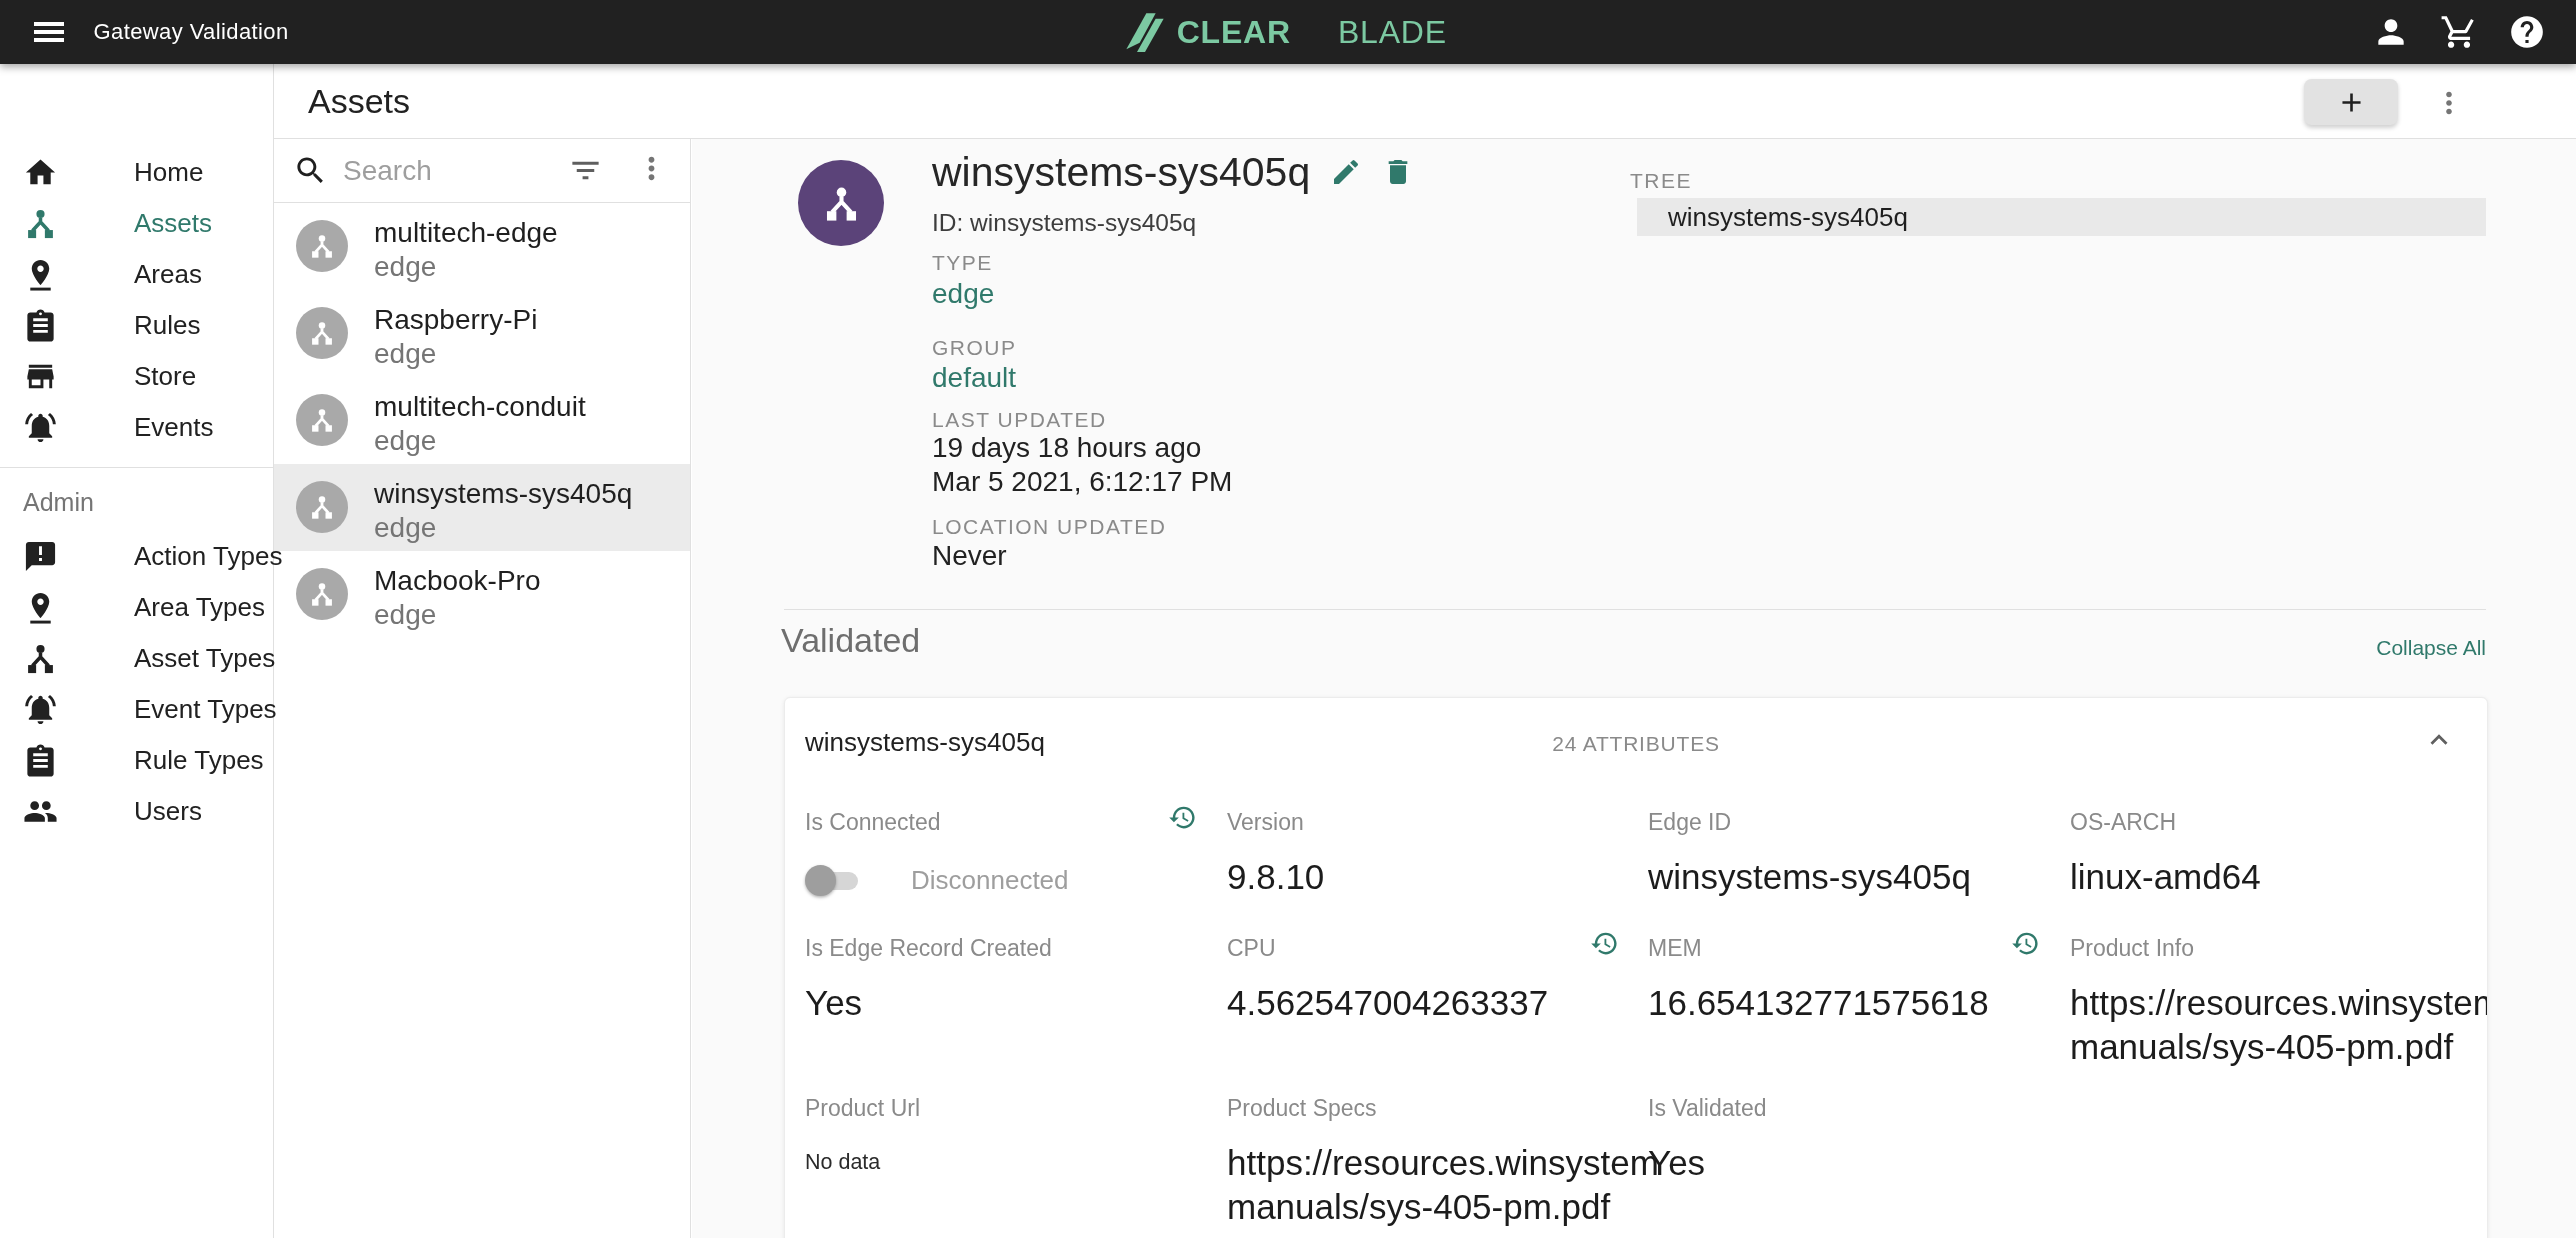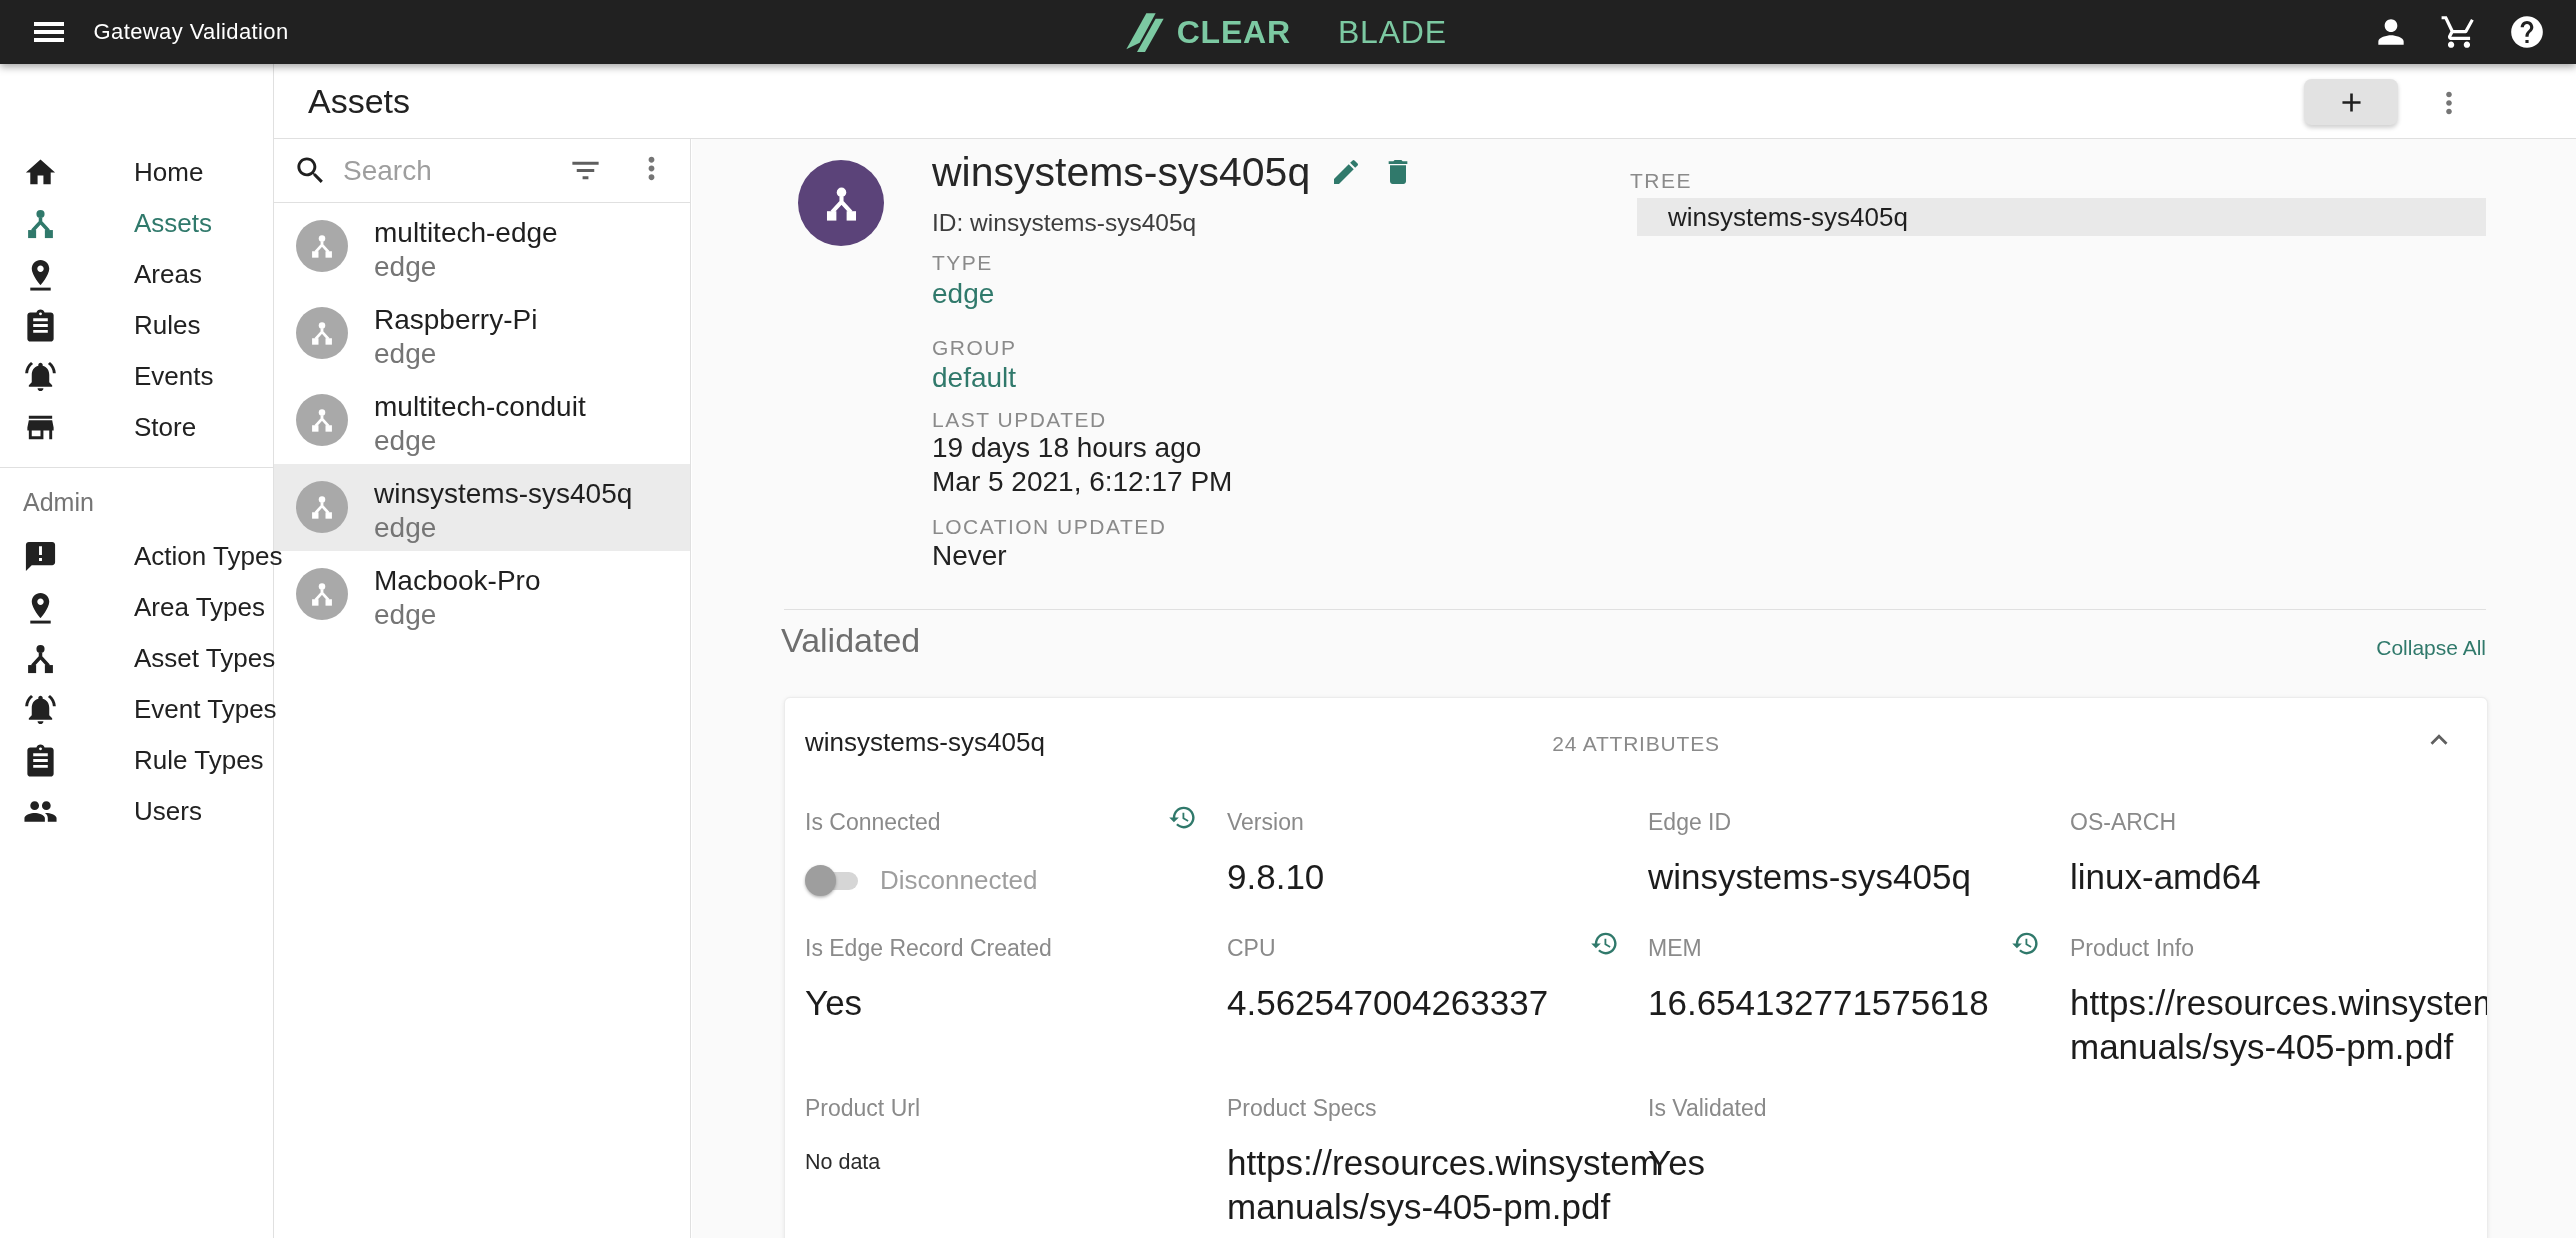--- a/index.html
+++ b/index.html
@@ -84,21 +84,21 @@
   .card-count{position:absolute;left:0;right:0;top:34px;text-align:center;font-size:21px;color:#8a8a8a;letter-spacing:0.8px;}
   .card-chevron{position:absolute;right:31px;top:24.5px;cursor:pointer;}
 
   .cell{position:absolute;width:399px;}
   .r1{top:110px;} .r2{top:236px;} .r3{top:396px;}
   .c1{left:20px;} .c2{left:442px;} .c3{left:863px;} .c4{left:1285px;width:460px;}
   .cell .clabel{position:relative;font-size:23px;color:#8a8a8a;line-height:29px;}
   .cell .cvalue{margin-top:18.4px;font-size:35px;line-height:44px;color:#1c1c1c;white-space:pre-line;}
   .cell .cvalue.small{margin-top:26px;font-size:21.5px;line-height:26px;color:#2b2b2b;}
   .hist{position:absolute;left:363px;top:-4.6px;}
-  .toggle-row{margin-top:28px;display:flex;align-items:center;}
+  .toggle-row{margin-top:28px;display:flex;align-items:center;gap:31px;}
   .toggle{position:relative;width:55px;height:31px;flex:none;cursor:pointer;}
   .toggle .track{position:absolute;left:4.6px;top:7px;width:48px;height:18.4px;border-radius:10px;background:#d6d6d6;}
   .toggle .knob{position:absolute;left:0;top:0;width:31px;height:31px;border-radius:50%;background:#9e9e9e;
                 box-shadow:0 1.5px 3.1px rgba(0,0,0,.3);}
   .toggle-text{margin-left:20px;font-size:26px;color:#9e9e9e;}
   svg{display:block;}
 </style>
 </head>
 <body>
 
@@ -175,33 +175,33 @@
         <span class="sic">
             <svg width="35" height="35" viewBox="0 0 24 24" fill="currentColor">
               <path d="M19 3h-4.2C14.4 1.8 13.3 1 12 1s-2.4.8-2.8 2H5c-1.1 0-2 .9-2 2v16c0 1.1.9 2 2 2h14c1.1 0 2-.9 2-2V5c0-1.1-.9-2-2-2zm-7 0c.6 0 1 .4 1 1s-.4 1-1 1-1-.4-1-1 .4-1 1-1zm5 14H7v-2h10v2zm0-4H7v-2h10v2zm0-4H7V7h10v2z"></path>
             </svg>
           </span>
         <span class="slabel">Rules</span>
       </div>
       <div class="side-item">
         <span class="sic">
             <svg width="35" height="35" viewBox="0 0 24 24" fill="currentColor">
+              <path d="M20 4H4v2h16V4zm1 10v-2l-1-5H4l-1 5v2h1v6h10v-6h4v6h2v-6h1zm-9 4H6v-4h6v4z"></path>
+            </svg>
+          </span>
+        <span class="slabel">Store</span>
+      </div>
+      <div class="side-item">
+        <span class="sic">
+            <svg width="35" height="35" viewBox="0 0 24 24" fill="currentColor">
               <path d="M12 22c1.1 0 2-.9 2-2h-4c0 1.1.9 2 2 2zm6-6v-5c0-3.1-1.6-5.6-4.5-6.3V4c0-.8-.7-1.5-1.5-1.5s-1.5.7-1.5 1.5v.7C7.6 5.4 6 7.9 6 11v5l-2 2v1h16v-1l-2-2z"></path>
               <path d="M6.9 3.4 5.5 2C3.1 3.8 1.6 6.6 1.5 9.8h2c.1-2.6 1.3-4.9 3.4-6.4zM20.5 9.8h2c-.1-3.2-1.6-6-4-7.8l-1.4 1.4c2 1.5 3.3 3.8 3.4 6.4z"></path>
             </svg>
           </span>
         <span class="slabel">Events</span>
-      </div>
-      <div class="side-item">
-        <span class="sic">
-            <svg width="35" height="35" viewBox="0 0 24 24" fill="currentColor">
-              <path d="M20 4H4v2h16V4zm1 10v-2l-1-5H4l-1 5v2h1v6h10v-6h4v6h2v-6h1zm-9 4H6v-4h6v4z"></path>
-            </svg>
-          </span>
-        <span class="slabel">Store</span>
       </div>
       <div class="side-divider"></div>
       <div class="admin-label">Admin</div>
       <div class="side-item">
         <span class="sic">
             <svg width="35" height="35" viewBox="0 0 24 24" fill="currentColor">
               <path d="M20 2H4c-1.1 0-2 .9-2 2v18l4-4h14c1.1 0 2-.9 2-2V4c0-1.1-.9-2-2-2zm-7 9h-2V5h2v6zm0 4h-2v-2h2v2z"></path>
             </svg>
           </span>
         <span class="slabel">Action Types</span>

